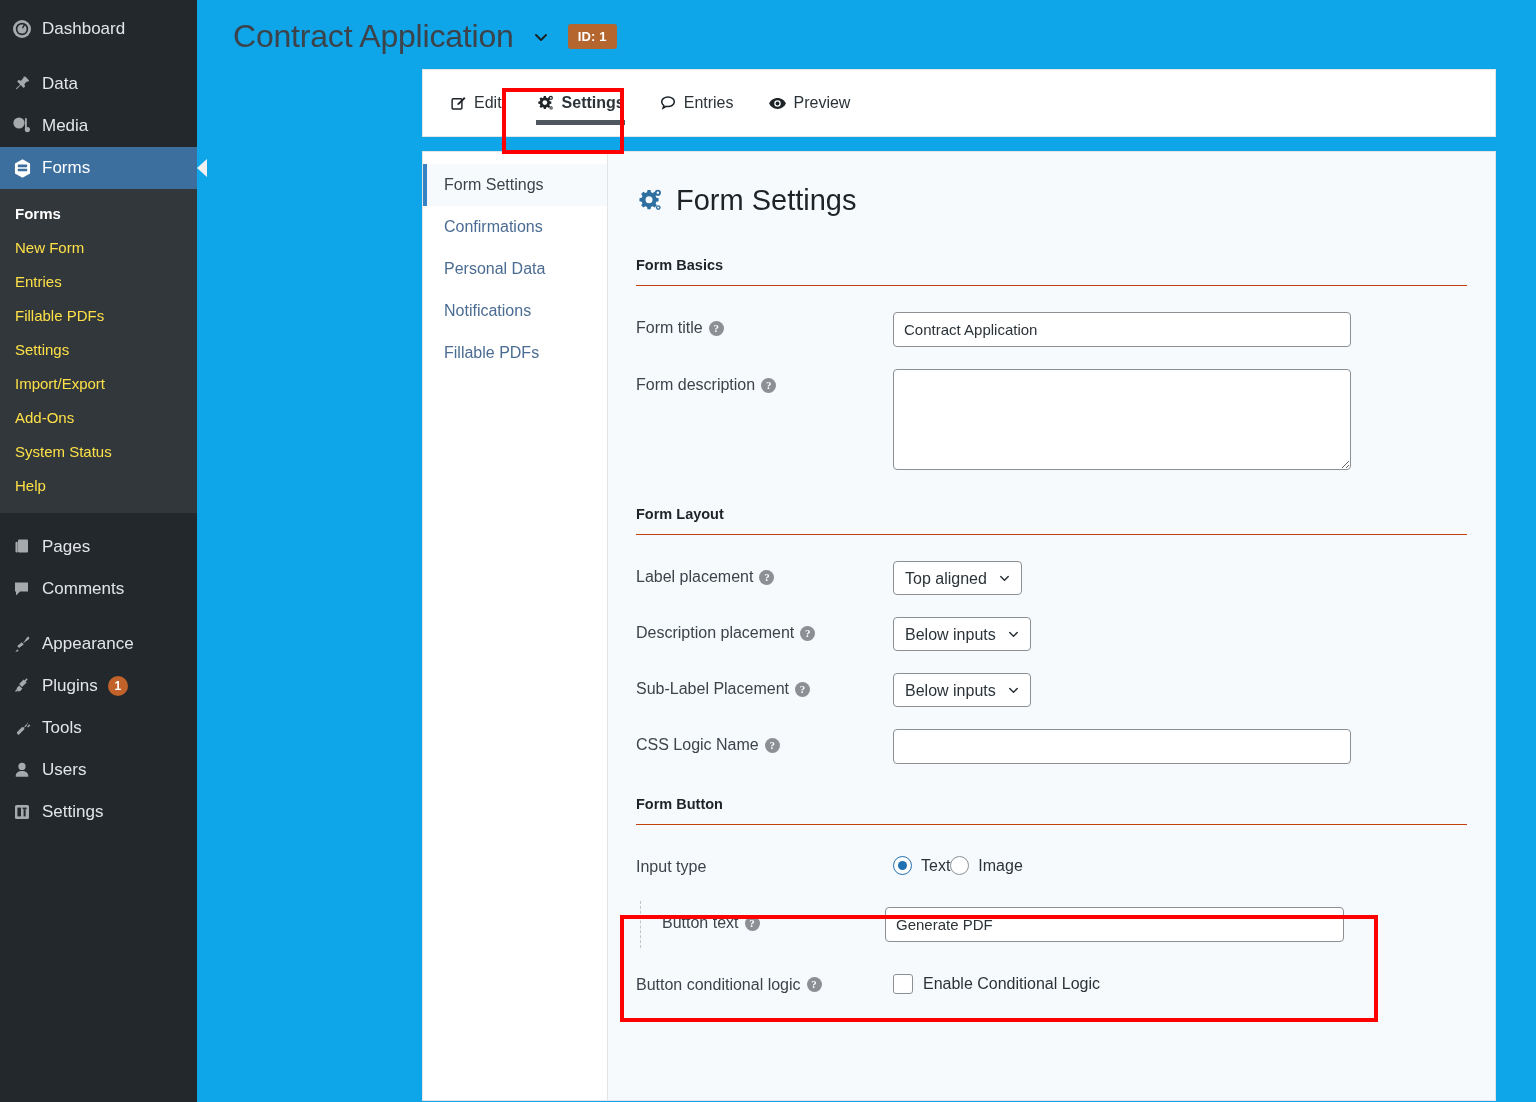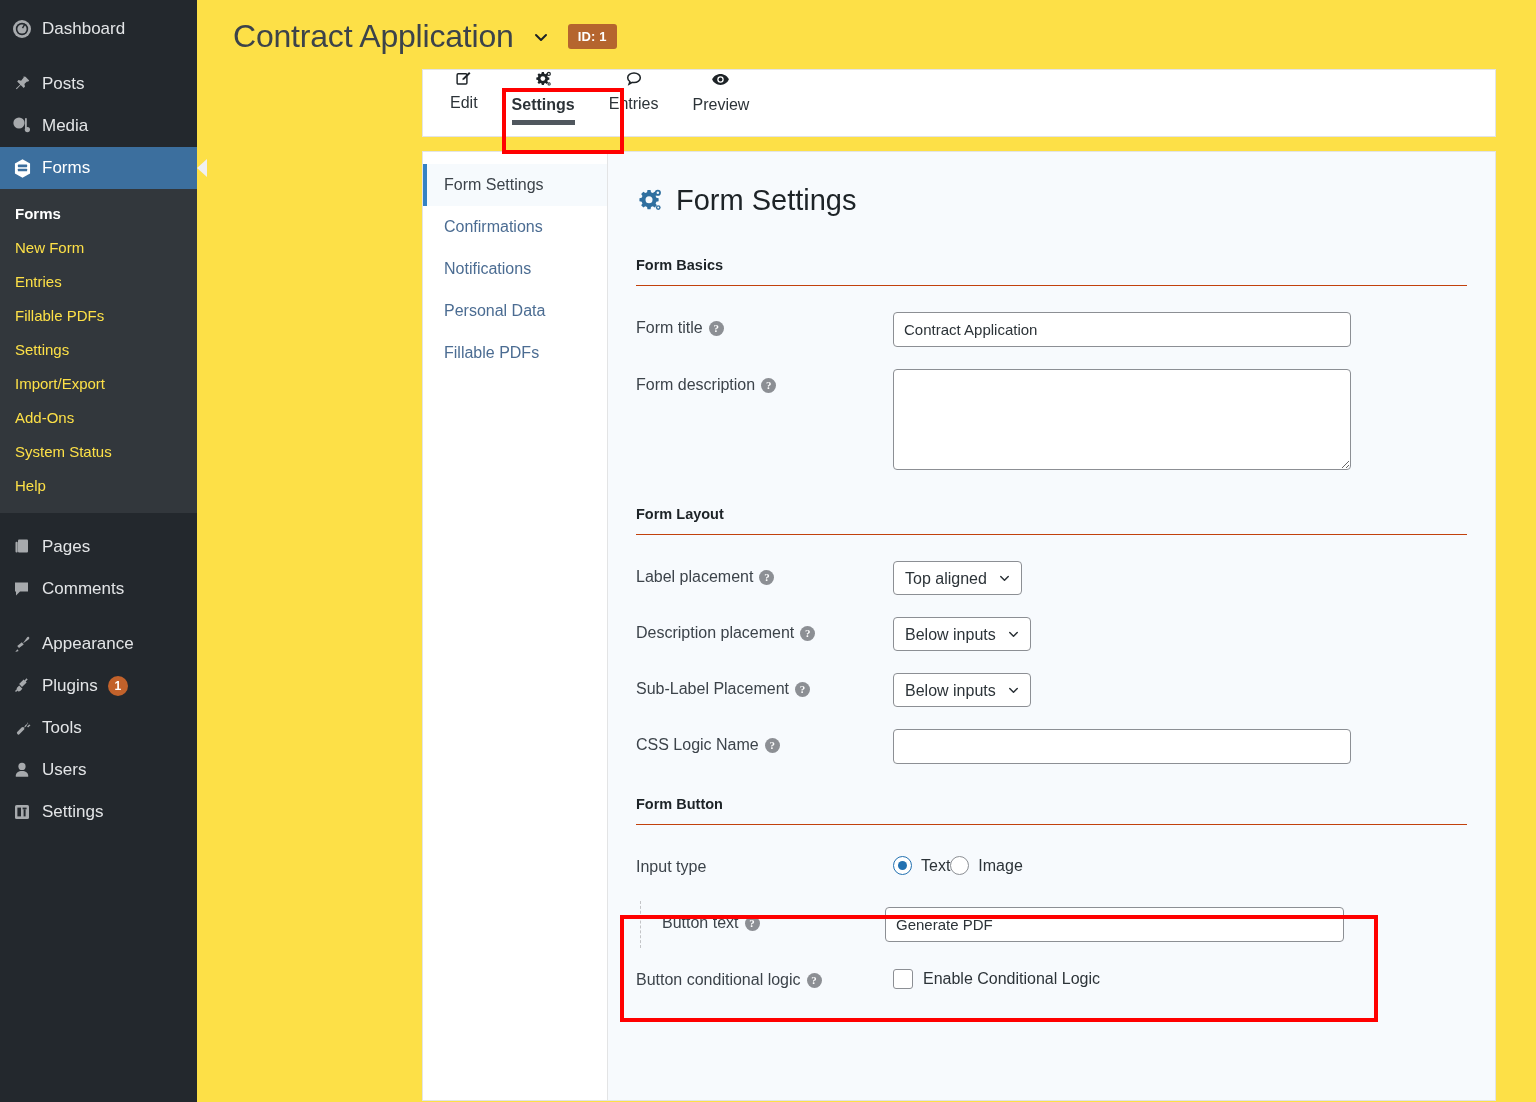--- a/index.html
+++ b/index.html
@@ -75,21 +75,21 @@
     background: #d63638;
     color: #fff; font-size: 12px; font-weight: bold;
   }
   .nav-item.plugins .badge-count { background: #c2622b; }
 
   .collapse .lbl { color: #a7aaad; font-size: 16px; }
 
   
   .content {
     flex: 1 1 auto;
-    background: #fde047;
+    background: #0ea5e9;
     position: relative;
     overflow: hidden;
   }
 
   .page-header {
     display: flex; align-items: center;
     padding: 18px 0 14px 36px;
     gap: 14px;
   }
   .page-title {
@@ -121,21 +121,20 @@
     gap: 30px;
     position: relative;
   }
   .tab {
     display: flex; align-items: center; gap: 7px;
     font-size: 16px; color: #2c3338;
     height: 100%;
     position: relative;
     cursor: pointer;
     padding: 0 2px;
-    flex-direction: column;
   }
   .tab .tico { display: flex; align-items: center; color: #1d2327; }
   .tab.active { font-weight: bold; }
   .tab.active::after {
     content: "";
     position: absolute; left: 2px; right: 2px; bottom: 11px;
     height: 5px; background: #50575e;
   }
 
   
@@ -325,21 +324,21 @@
     </div>
 
     <div class="nav-gap"></div>
 
     <div class="nav-item">
       <span class="ico">
         <svg width="20" height="20" viewBox="0 0 20 20" fill="currentColor">
             <path d="M13.5 2.8l3.7 3.7-1.2 1.2-1-.3-2.6 2.6.6 2.6-1.3 1.3-3-3-4 4.3-.8-.8 4.3-4-3-3 1.3-1.3 2.6.6L11.7 3.5l-.3-1z"></path>
           </svg>
       </span>
-      <span class="lbl">Posts</span>
+      <span class="lbl">Data</span>
     </div>
 
     <div class="nav-item">
       <span class="ico">
         <svg width="20" height="20" viewBox="0 0 20 20" fill="currentColor">
             <circle cx="7" cy="7" r="5.6"></circle>
             <rect x="13" y="2" width="1.8" height="11" rx=".8"></rect>
             <circle cx="15.4" cy="13.6" r="2.6"></circle>
           </svg>
       </span>
@@ -500,22 +499,22 @@
         </span>
         <span>Preview</span>
       </div>
     </div>
 
     <div class="body-wrap">
 
       <aside class="subnav">
         <span class="subnav-item active">Form Settings</span>
         <span class="subnav-item">Confirmations</span>
+        <span class="subnav-item">Personal Data</span>
         <span class="subnav-item">Notifications</span>
-        <span class="subnav-item">Personal Data</span>
         <span class="subnav-item">Fillable PDFs</span>
       </aside>
 
       <section class="panel">
 
         <div class="panel-title">
           <span class="gear">
             <svg width="28" height="28" viewBox="0 0 20 20" fill="currentColor">
                 <path d="M8.2 2.2h2.2l.3 1.6 1.3.55 1.35-.9 1.55 1.55-.9 1.35.55 1.3 1.6.3v2.2l-1.6.3-.55 1.3.9 1.35-1.55 1.55-1.35-.9-1.3.55-.3 1.6H8.2l-.3-1.6-1.3-.55-1.35.9L3.7 13.1l.9-1.35-.55-1.3-1.6-.3V7.95l1.6-.3.55-1.3-.9-1.35L5.25 3.45l1.35.9 1.3-.55z"></path>
                 <circle cx="9.3" cy="9.05" r="2.5" fill="#f7fafd"></circle>
@@ -649,21 +648,21 @@
               <div class="flabel" style="width:223px;flex:0 0 223px;">
                 <span>Button text</span>
                 <span class="help">?</span>
               </div>
               <div class="fctl">
                 <input type="text" class="txt" style="width: 459px;" value="Generate PDF">
               </div>
             </div>
           </div>
 
-          <div class="frow" style="margin-top:20px;">
+          <div class="frow" style="margin-top:20px;align-items:center;">
             <div class="flabel">
               <span>Button conditional logic</span>
               <span class="help">?</span>
             </div>
             <div class="fctl fctl-offset">
               <label class="cbrow">
                 <span class="cbox"></span>
                 <span class="cblabel">Enable Conditional Logic</span>
               </label>
             </div>

